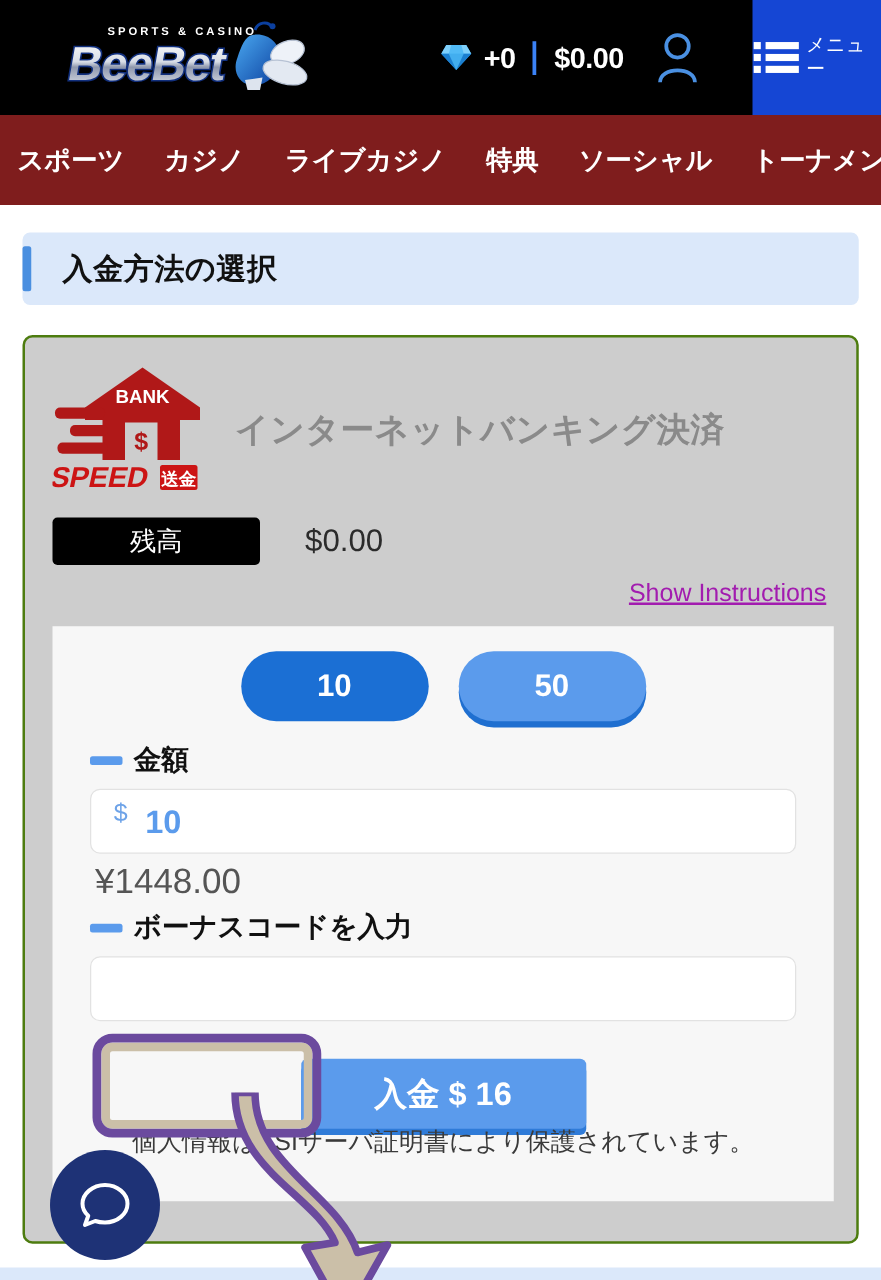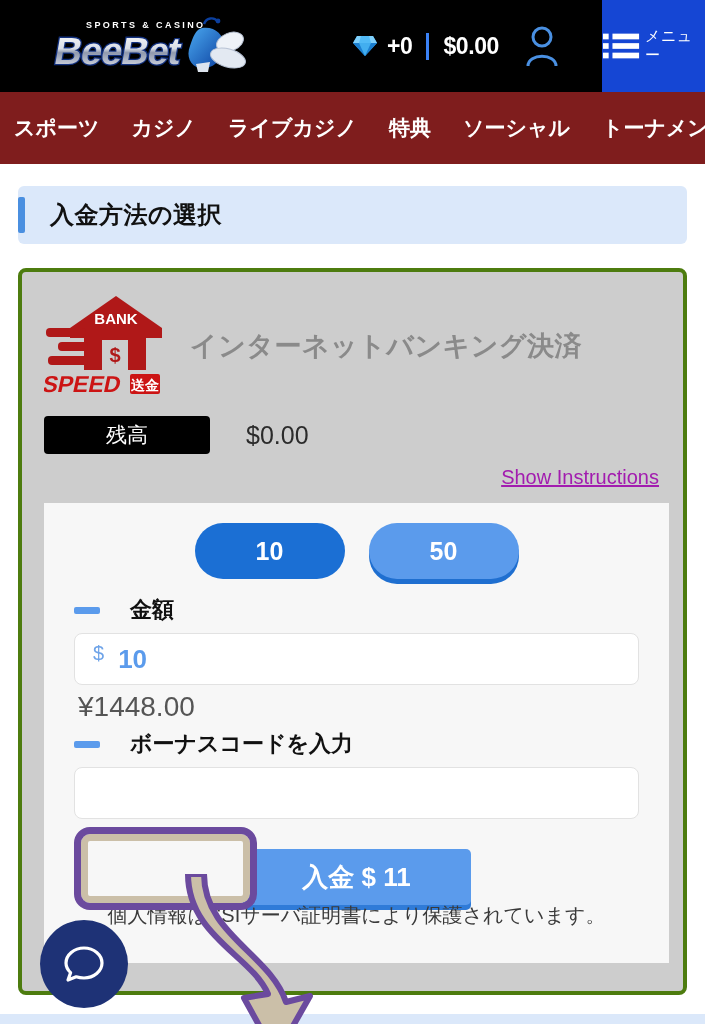--- a/index.html
+++ b/index.html
@@ -124,21 +124,21 @@
     color: #111111;
     letter-spacing: 0.5px;
   }
 
   
   .method-card {
     margin-top: 24px;
     width: 669px;
     height: 727px;
     background: #cdcdcd;
-    border: 4px solid #4d7c0f;
+    border: 2px solid #4d7c0f;
     border-radius: 8px;
     padding: 18px 22px 0 22px;
     position: relative;
   }
 
   .method-head {
     display: flex;
     align-items: center;
     gap: 24px;
     height: 112px;
@@ -216,21 +216,21 @@
     background: #1b6fd4;
   }
   .quick-btn.unsel {
     background: #5b9bec;
     box-shadow: 0 5px 0 #1f6fd0;
   }
 
   .field-label-row {
     display: flex;
     align-items: center;
-    gap: 30px;
+    gap: 9px;
     margin-top: 12px;
     margin-bottom: 8px;
   }
   .label-dash {
     width: 26px; height: 7px;
     background: #5b9bec;
     border-radius: 2px;
     flex: 0 0 auto;
   }
   .field-label {
@@ -472,21 +472,21 @@
       <div class="field-label-row">
         <span class="label-dash"></span>
         <span class="field-label">ボーナスコードを入力</span>
       </div>
 
       <div class="text-input">
         <span class="amt-val"></span>
       </div>
 
       <div class="submit-wrap">
-        <button class="submit-btn">入金 $ 11</button>
+        <button class="submit-btn">入金 $ 16</button>
       </div>
 
       <div class="secure-note">個人情報はSSIサーバ証明書により保護されています。</div>
     </div>
   </div>
 
   <div class="anno anno-box" id="anno-amount"></div>
 
   <svg class="anno" id="anno-arrow" viewBox="0 0 230 190">
     <path d="M44 0 C44 60 110 80 126 128 L150 122 L116 182 L84 124 L108 120 C92 82 28 62 28 0 Z" fill="#cbbfa8" stroke="#6b4a9e" stroke-width="6" stroke-linejoin="round"></path>

